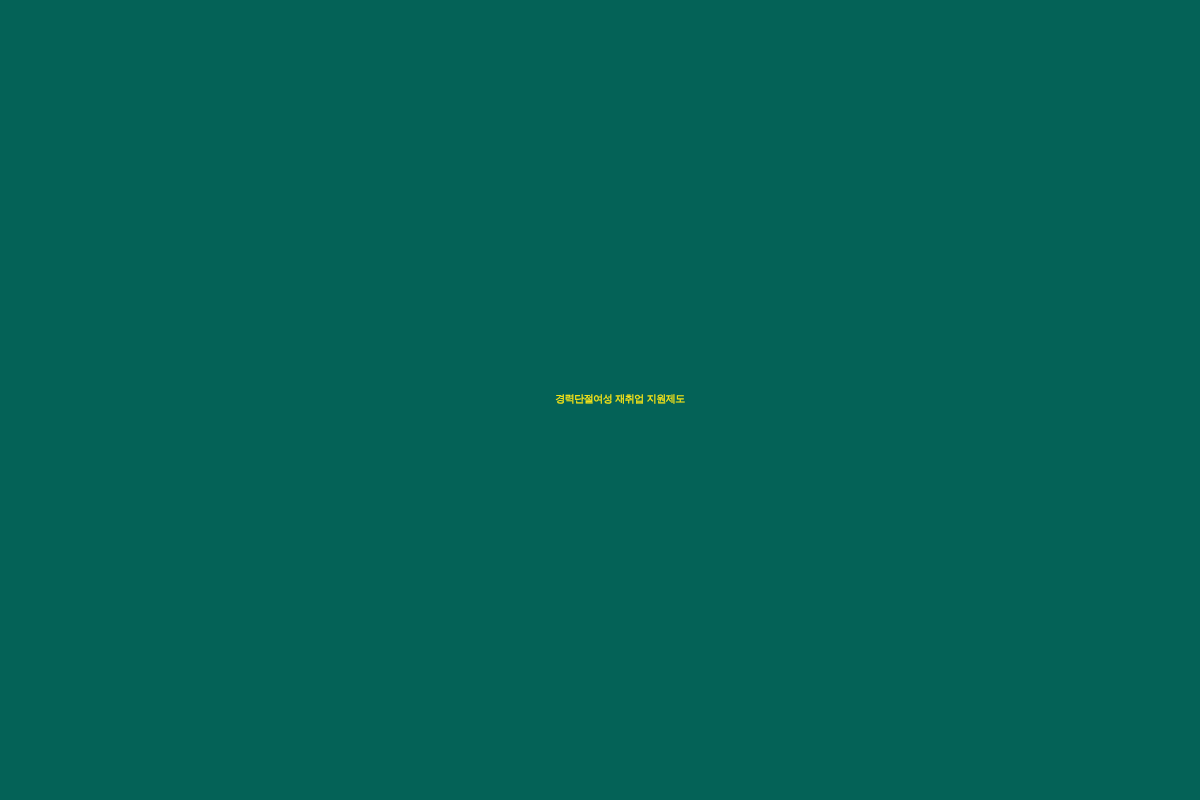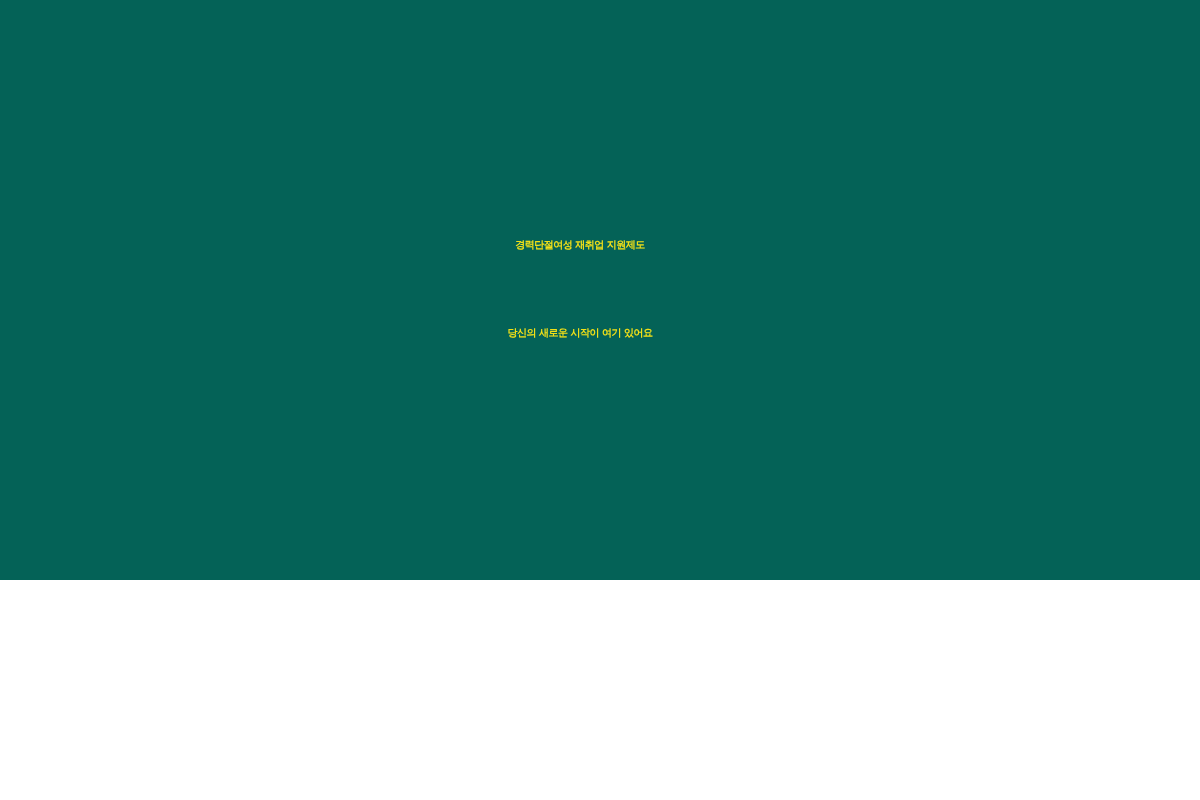--- a/index.html
+++ b/index.html
@@ -12,24 +12,24 @@
     width: 1200px;
     height: 800px;
     overflow: hidden;
     font-family: "DejaVu Sans", "Liberation Sans", sans-serif;
   }
 
   #banner {
     position: relative;
     box-sizing: border-box;
     width: 1200px;
-    height: 580px;
+    height: 800px;
     display: flex;
     align-items: center;
-    justify-content: flex-start;
+    justify-content: flex-end;
     background-color: #046257;
   }
 
   #title-block {
     width: 1160px;
     text-align: center;
     padding-bottom: 2px;
   }
 
   .title-line {
@@ -52,16 +52,15 @@
 </head>
 <body>
 
 <div id="banner" style="background-color: rgb(4, 98, 87);">
 
   <div id="title-block" style="text-align: center;">
 
     <span class="title-line line-1" style="color: rgb(242, 224, 24); font-size: 10px;">경력단절여성 재취업 지원제도</span>
 
 
-    <span class="title-line line-3" style="color: rgb(242, 224, 24); font-size: 10px;">당신의 새로운 시작이 여기 있어요</span>
 
   </div>
 </div>
 
 </body></html>

